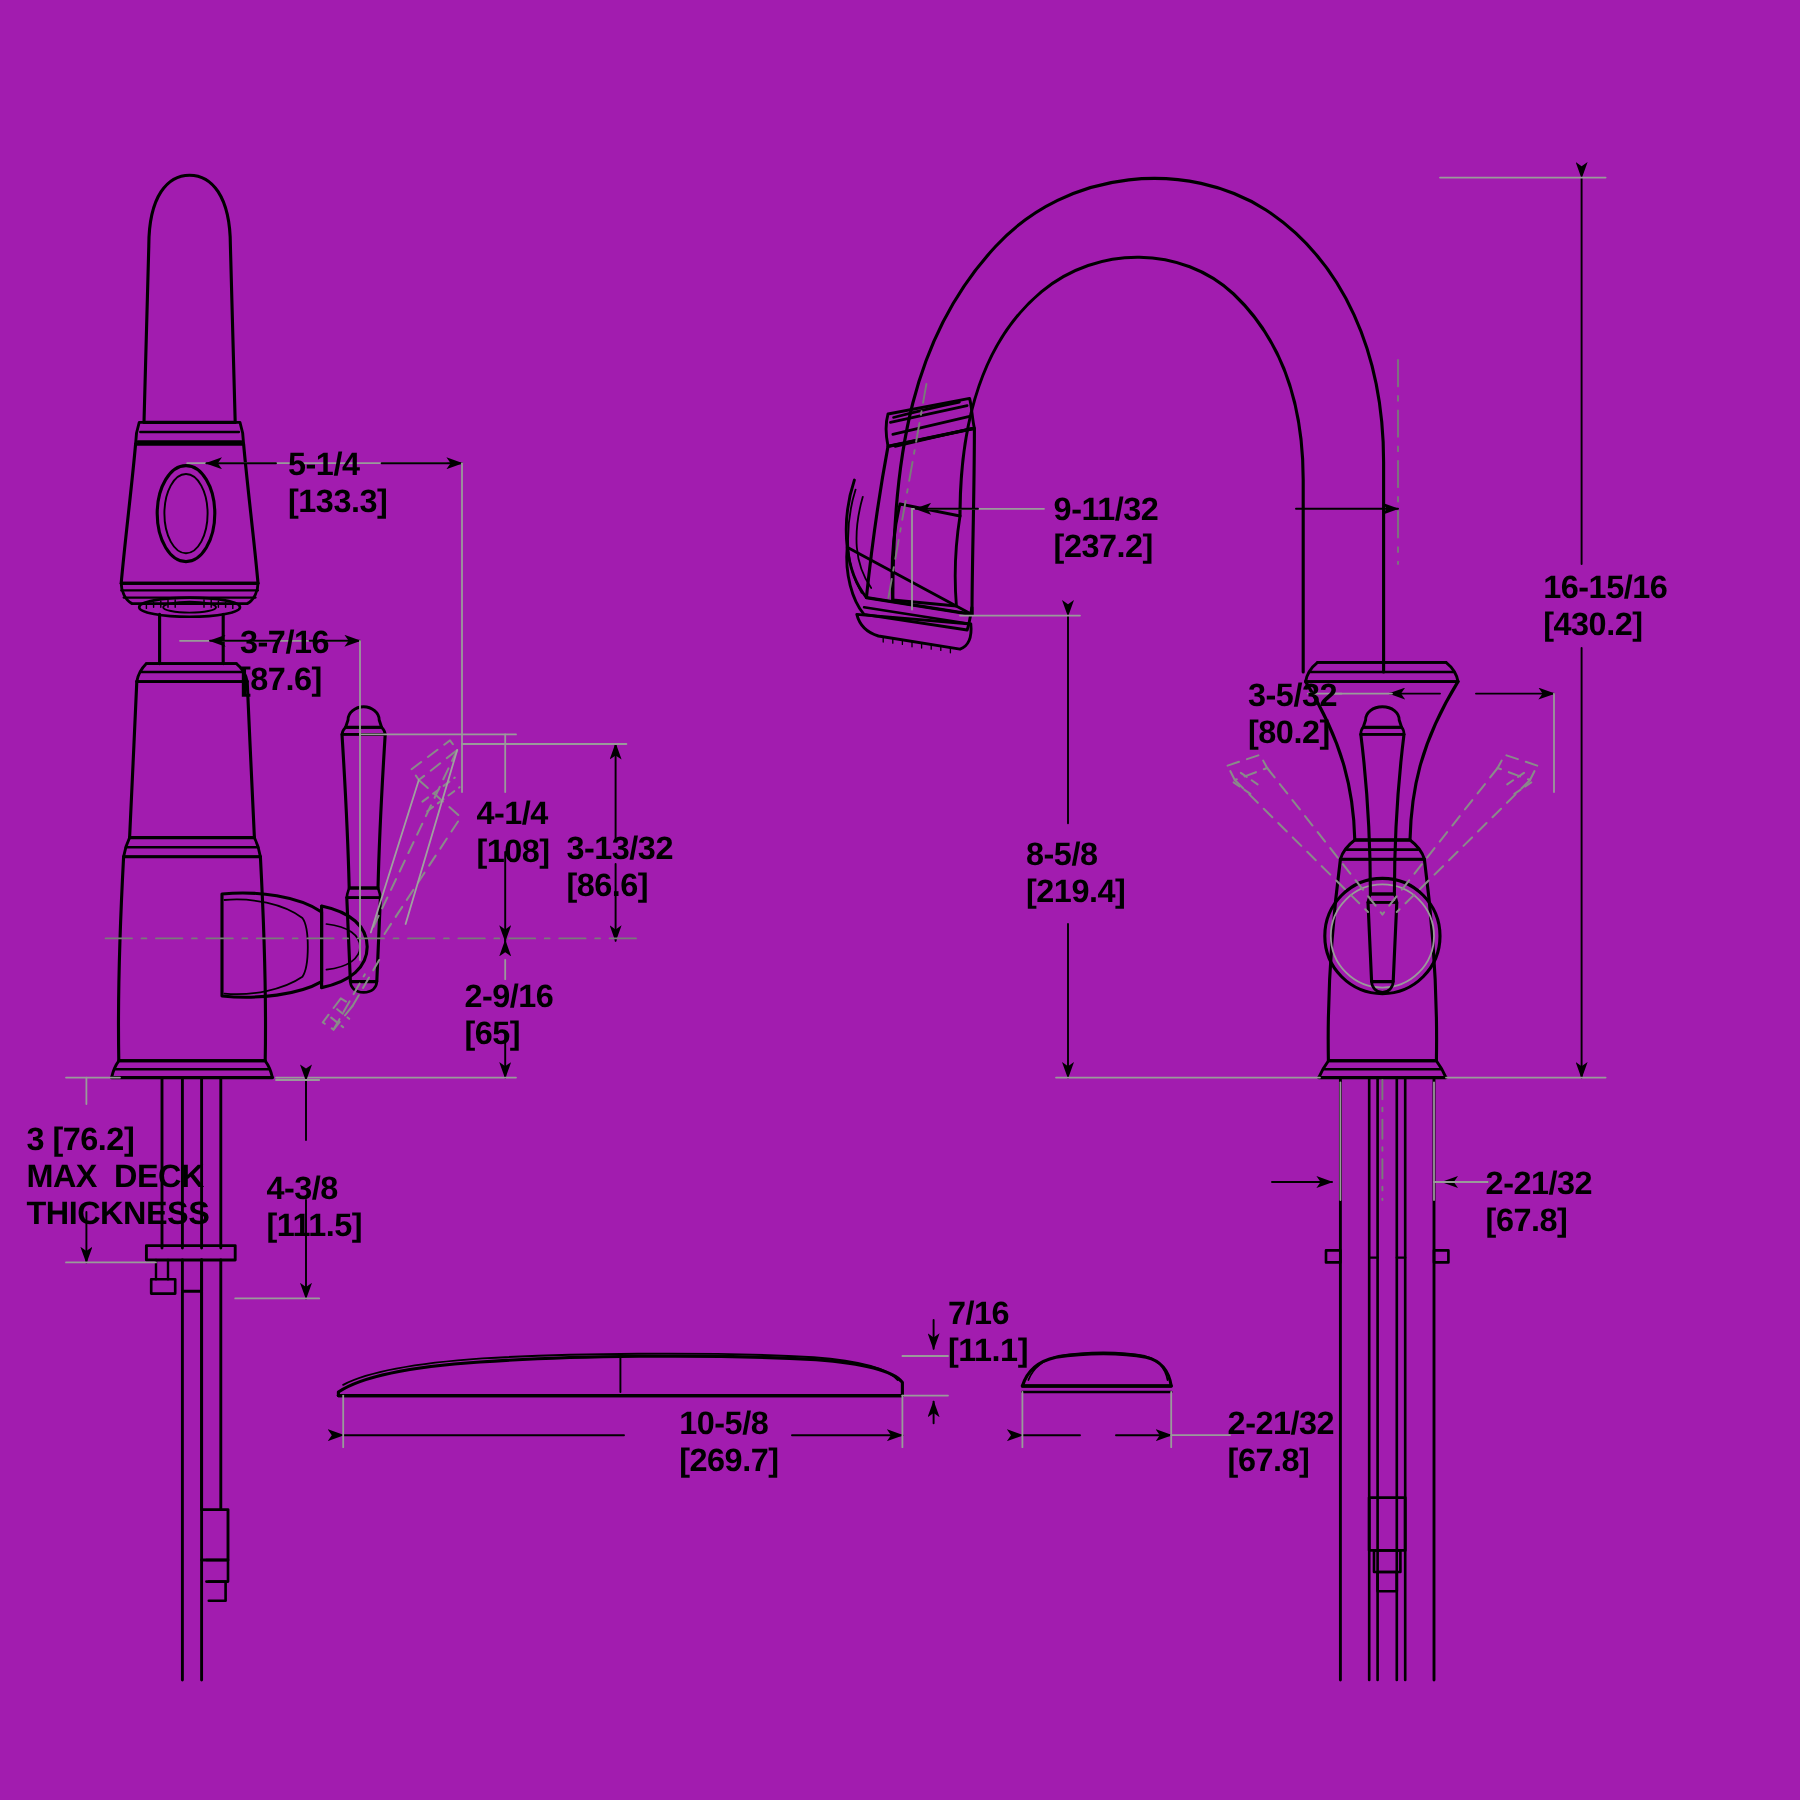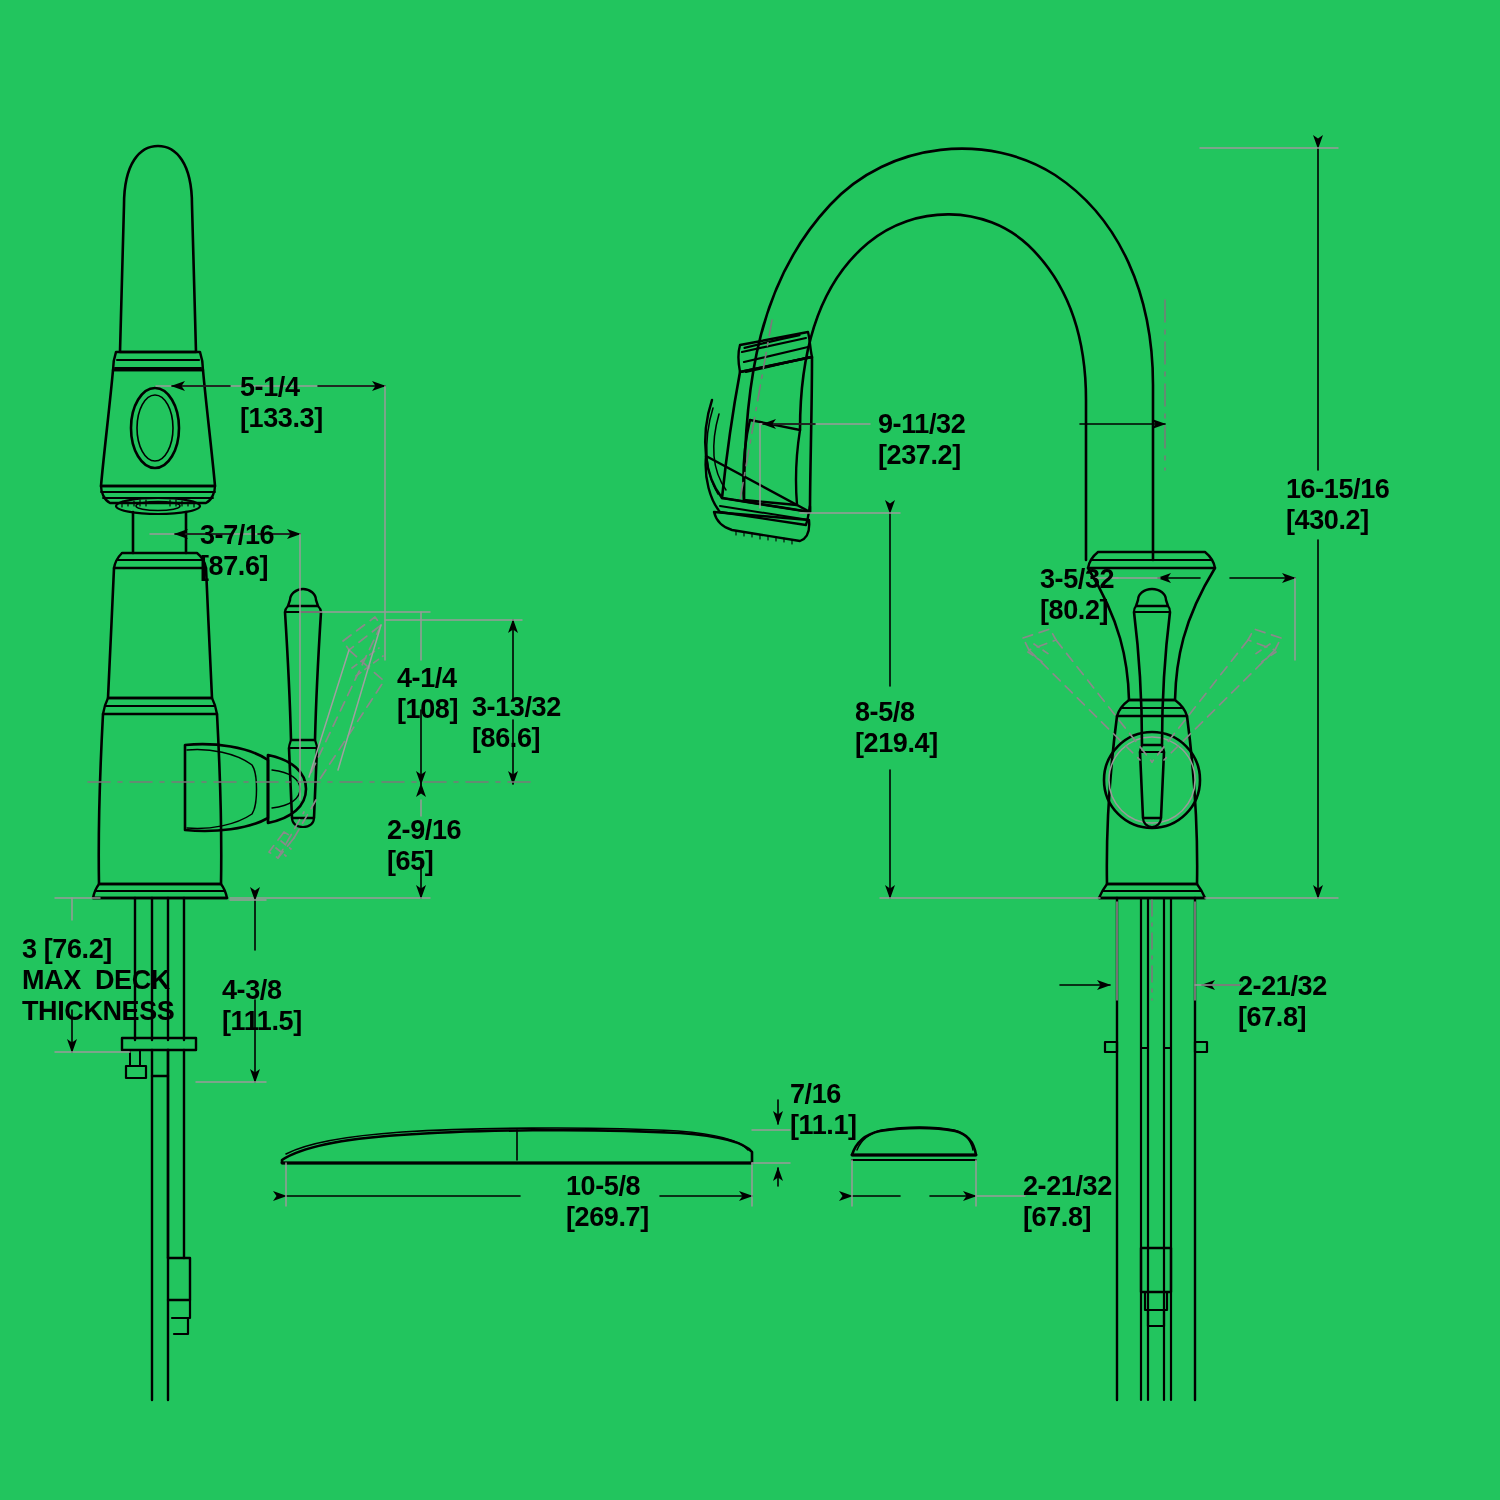--- a/index.html
+++ b/index.html
@@ -1,17 +1,17 @@
 <!DOCTYPE html>
 <html><head>
 <meta charset="utf-8">
 <style>
   html,body{margin:0;padding:0;background:#ffffff;}
   body{width:1500px;height:1500px;font-family:"Liberation Sans",sans-serif;}
-  #sheet{position:relative;width:1500px;height:1500px;overflow:hidden;background:#22c55e;}
+  #sheet{position:relative;width:1500px;height:1500px;overflow:hidden;background:#a21caf;}
   svg#dwg{position:absolute;left:0;top:0;width:1500px;height:1500px;}
   .dimtext{font-family:"Liberation Sans",sans-serif;font-weight:bold;fill:#000;font-size:27px;letter-spacing:-0.4px;}
   text{white-space:pre;}
 </style>
 </head>
 <body>
 
 <div id="sheet">
 <svg id="dwg" viewBox="0 0 1500 1500">
   <defs>

